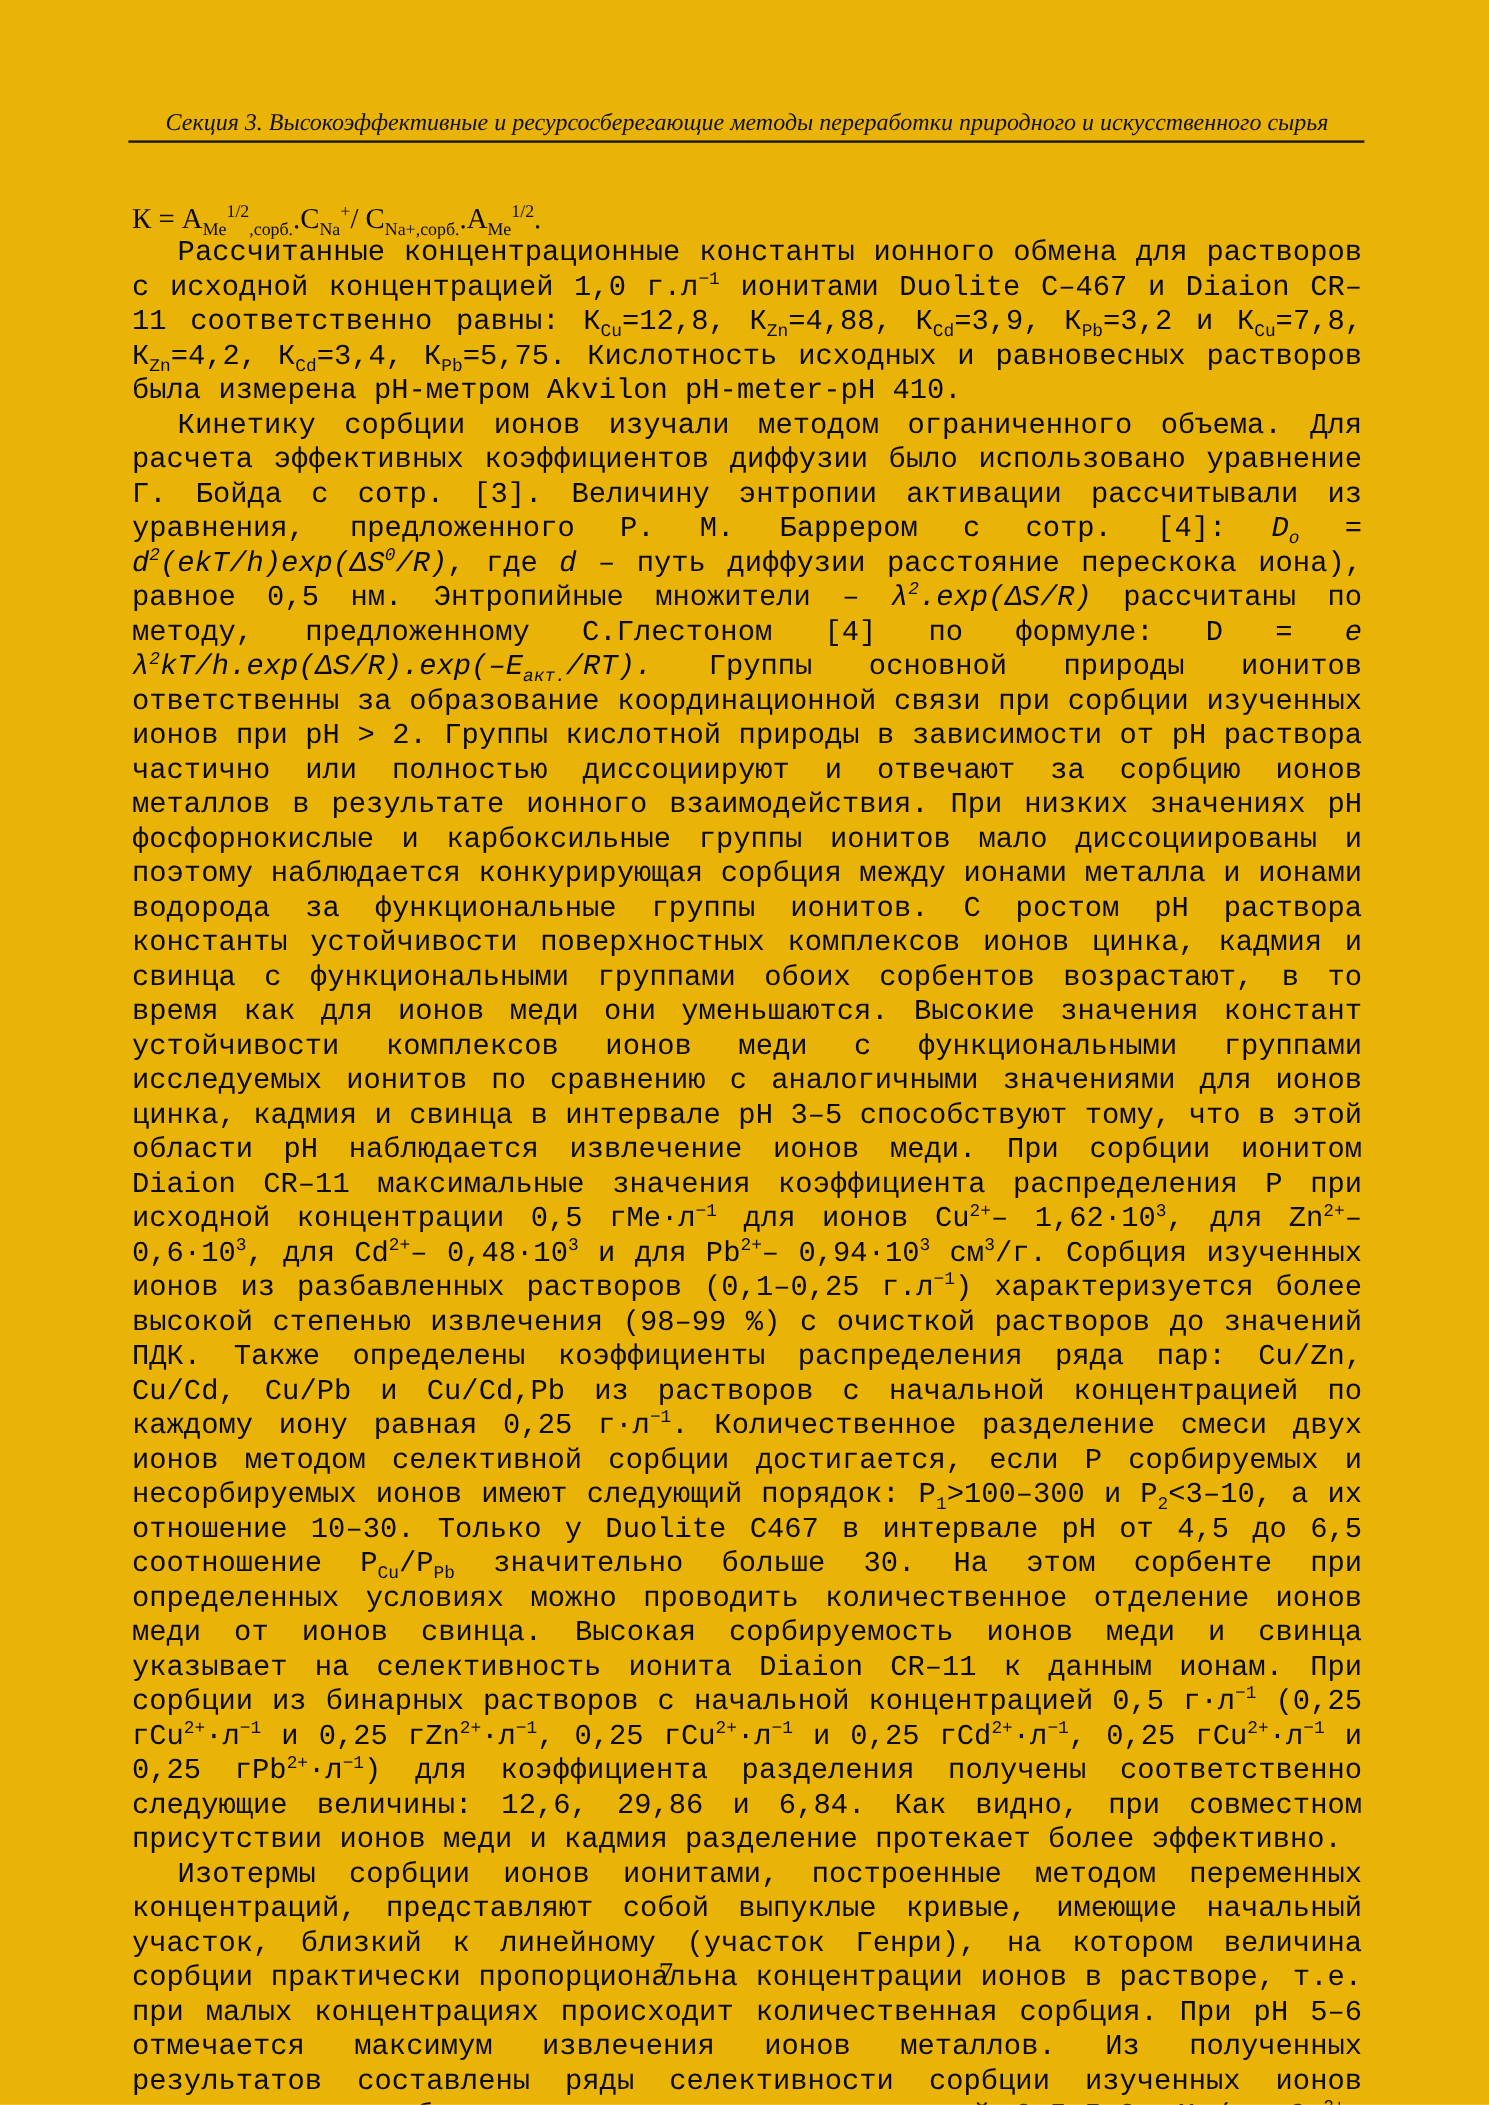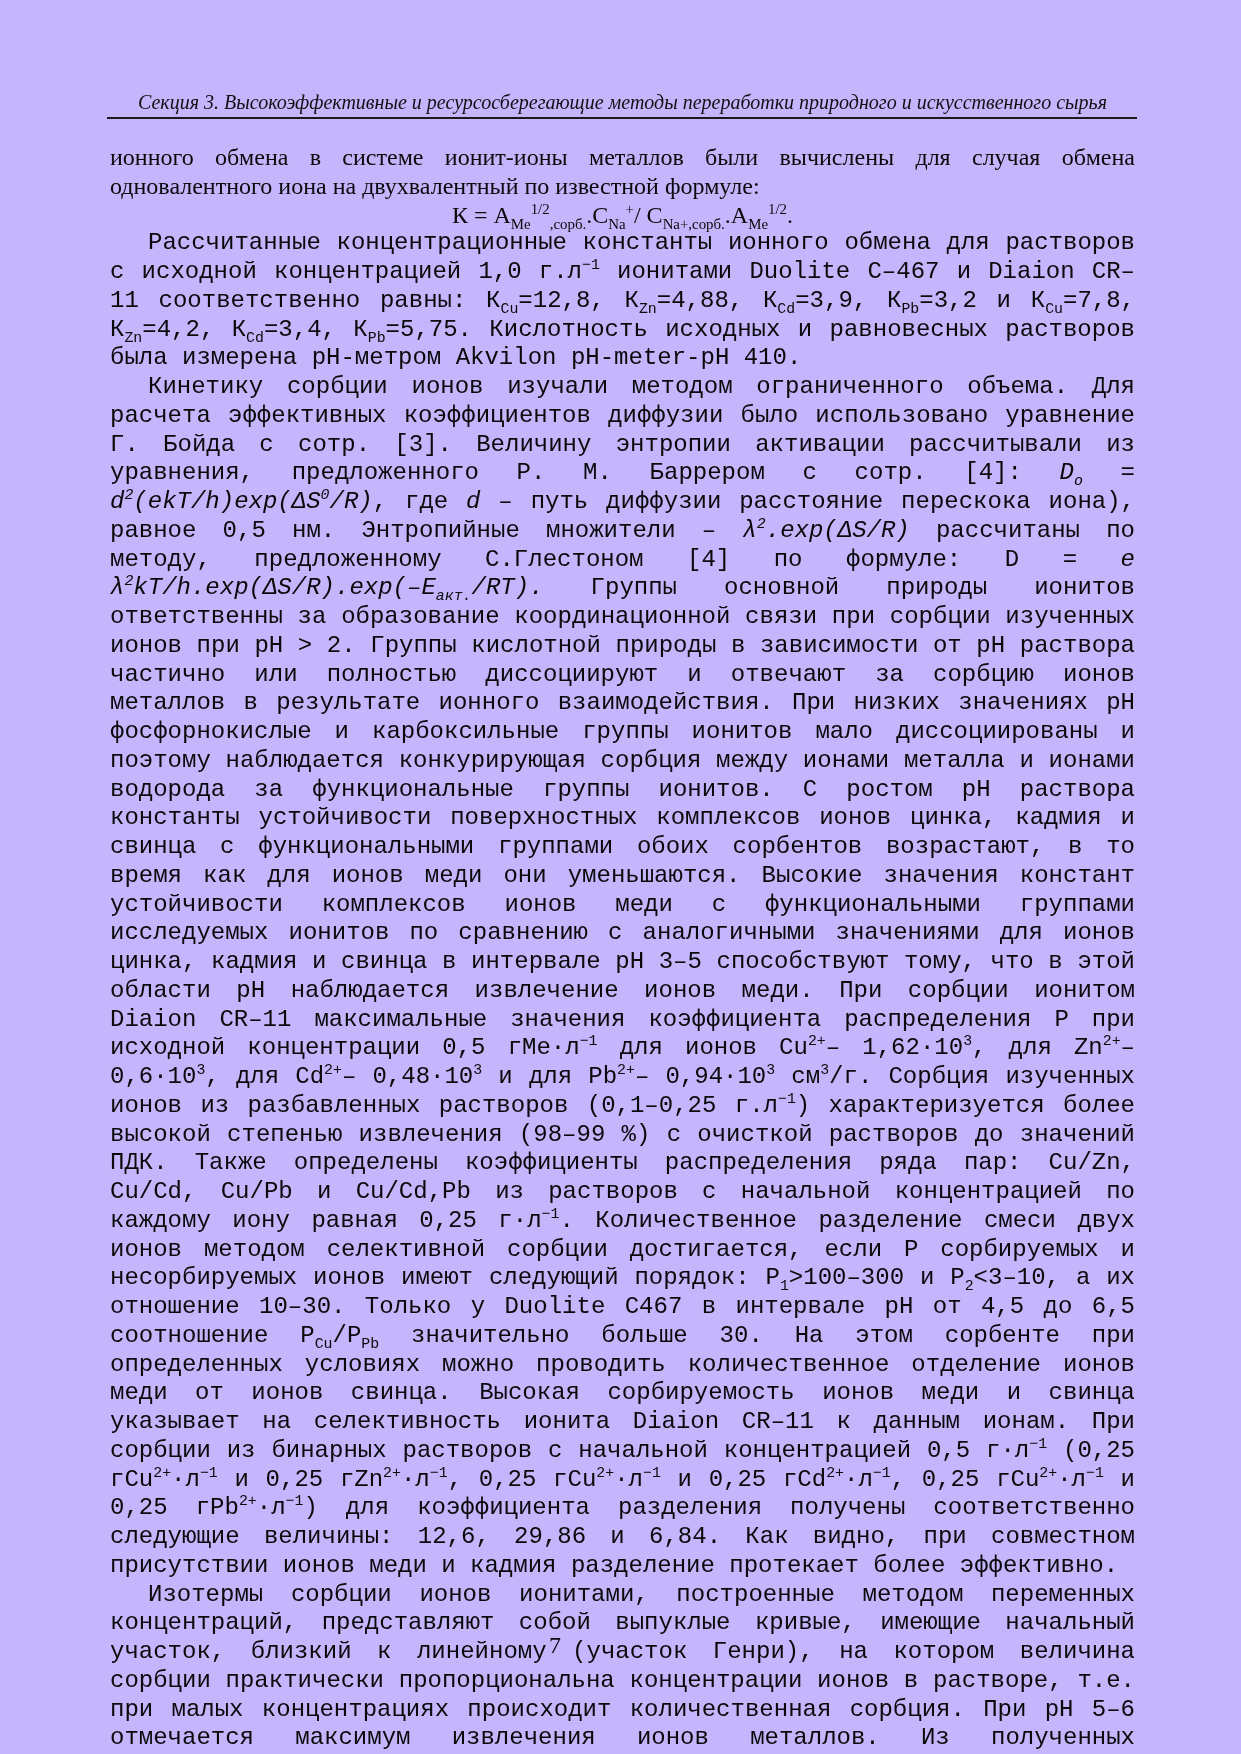--- a/index.html
+++ b/index.html
@@ -3,54 +3,53 @@
 <meta charset="utf-8">
 <style>
   html, body { margin:0; padding:0; }
   body {
     width:1241px; height:1754px;
     background:#ffffff;
     font-family:"Liberation Serif", "DejaVu Serif", serif;
     color:#000000;
     position:relative;
   }
-  .page { position:relative; width:1241px; height:1754px; overflow:hidden; background:#c4b5fd; }
+  .page { position:relative; width:1241px; height:1754px; overflow:hidden; background:#eab308; }
   .running-header {
     position:absolute; top:90px; left:110px; width:1025px;
     text-align:center; font-style:italic; font-size:20px; line-height:24px;
     color:#111111; white-space:nowrap;
   }
   .header-rule {
     position:absolute; top:117px; left:107px; width:1030px; height:0;
     border-top:2px solid #1a1a1a;
   }
   .content {
     position:absolute; top:143px; left:110px; width:1025px;
     font-size:24px; line-height:28.75px; text-align:justify;
     color:#0a0a0a;
   }
   .para { margin:0; padding:0; }
   .para.indent { text-indent:38px;font-family:Liberation Mono, monospace; }
   .para.noindent { text-indent:0; }
-  .para.center { text-align:center; text-indent:0; }
+  .para.center { text-align:left; text-indent:0;margin-top:26px; }
   .it { font-style:italic; }
   sup { vertical-align:super; font-size:0.62em; line-height:0; }
   sub { vertical-align:sub;   font-size:0.62em; line-height:0; }
   .page-number {
     position:absolute; top:1632px; left:110px; width:890px;
     text-align:center; font-size:24px; color:#0a0a0a;
   }
 </style>
 </head>
 <body>
 
 <div class="page">
   <div class="running-header">Секция 3. Высокоэффективные и ресурсосберегающие методы переработки природного и искусственного сырья</div>
   <div class="header-rule"></div>
   <div class="content">
-      <p class="para noindent"><span>ионного обмена в системе ионит-ионы металлов были вычислены для случая обмена одновалентного иона на двухвалентный по известной формуле:</span></p>
       <p class="para center"><span>К = A</span><sub>Me</sub><sup>1/2</sup><sub>,сорб.</sub><span>.C</span><sub>Na</sub><sup>+</sup><span>/ C</span><sub>Na+,сорб.</sub><span>.A</span><sub>Me</sub><sup>1/2</sup><span>.</span></p>
       <p class="para indent"><span>Рассчитанные концентрационные константы ионного обмена для растворов с исходной концентрацией 1,0 г.л</span><sup>−1</sup><span> ионитами Duolite C–467 и Diaion CR–11 соответственно равны: К</span><sub>Cu</sub><span>=12,8, К</span><sub>Zn</sub><span>=4,88, К</span><sub>Cd</sub><span>=3,9, К</span><sub>Pb</sub><span>=3,2 и К</span><sub>Cu</sub><span>=7,8, К</span><sub>Zn</sub><span>=4,2, К</span><sub>Cd</sub><span>=3,4, К</span><sub>Pb</sub><span>=5,75. Кислотность исходных и равновесных растворов была измерена рН-метром Akvilon pH-meter-pH 410.</span></p>
       <p class="para indent"><span>Кинетику сорбции ионов изучали методом ограниченного объема. Для расчета эффективных коэффициентов диффузии было использовано уравнение Г. Бойда с сотр. [3]. Величину энтропии активации рассчитывали из уравнения, предложенного Р. М. Баррером с сотр. [4]: </span><span class="it">D</span><sub class="it">o</sub><span class="it"> = </span><span class="it">d</span><sup class="it">2</sup><span class="it">(ekT/h)exp(ΔS</span><sup class="it">0</sup><span class="it">/R)</span><span>, где </span><span class="it">d</span><span> – путь диффузии расстояние перескока иона), равное 0,5 нм. Энтропийные множители – </span><span class="it">λ</span><sup class="it">2</sup><span class="it">.exp(ΔS/R)</span><span> рассчитаны по методу, предложенному С.Глестоном [4] по формуле: D = </span><span class="it">e λ</span><sup class="it">2</sup><span class="it">kT/h.exp(ΔS/R).exp(–E</span><sub class="it">акт.</sub><span class="it">/RT).</span><span> Группы основной природы ионитов ответственны за образование координационной связи при сорбции изученных ионов при рН &gt; 2. Группы кислотной природы в зависимости от рН раствора частично или полностью диссоциируют и отвечают за сорбцию ионов металлов в результате ионного взаимодействия. При низких значениях рН фосфорнокислые и карбоксильные группы ионитов мало диссоциированы и поэтому наблюдается конкурирующая сорбция между ионами металла и ионами водорода за функциональные группы ионитов. С ростом рН раствора константы устойчивости поверхностных комплексов ионов цинка, кадмия и свинца с функциональными группами обоих сорбентов возрастают, в то время как для ионов меди они уменьшаются. Высокие значения констант устойчивости комплексов ионов меди с функциональными группами исследуемых ионитов по сравнению с аналогичными значениями для ионов цинка, кадмия и свинца в интервале рН 3–5 способствуют тому, что в этой области рН наблюдается извлечение ионов меди. При сорбции ионитом Diaion CR–11 максимальные значения коэффициента распределения Р при исходной концентрации 0,5 гМе·л</span><sup>−1</sup><span> для ионов Cu</span><sup>2+</sup><span>– 1,62·10</span><sup>3</sup><span>, для Zn</span><sup>2+</sup><span>– 0,6·10</span><sup>3</sup><span>, для Cd</span><sup>2+</sup><span>– 0,48·10</span><sup>3</sup><span> и для Pb</span><sup>2+</sup><span>– 0,94·10</span><sup>3</sup><span> см</span><sup>3</sup><span>/г. Сорбция изученных ионов из разбавленных растворов (0,1–0,25 г.л</span><sup>−1</sup><span>) характеризуется более высокой степенью извлечения (98–99 %) с очисткой растворов до значений ПДК. Также определены коэффициенты распределения ряда пар: Cu/Zn, Cu/Cd, Cu/Pb и Cu/Cd,Pb из растворов с начальной концентрацией по каждому иону равная 0,25 г·л</span><sup>−1</sup><span>. Количественное разделение смеси двух ионов методом селективной сорбции достигается, если Р сорбируемых и несорбируемых ионов имеют следующий порядок: Р</span><sub>1</sub><span>&gt;100–300 и Р</span><sub>2</sub><span>&lt;3–10, а их отношение 10–30. Только у Duolite C467 в интервале рН от 4,5 до 6,5 соотношение Р</span><sub>Cu</sub><span>/Р</span><sub>Pb</sub><span> значительно больше 30. На этом сорбенте при определенных условиях можно проводить количественное отделение ионов меди от ионов свинца. Высокая сорбируемость ионов меди и свинца указывает на селективность ионита Diaion CR–11 к данным ионам. При сорбции из бинарных растворов с начальной концентрацией 0,5 г·л</span><sup>−1</sup><span> (0,25 гCu</span><sup>2+</sup><span>·л</span><sup>−1</sup><span> и 0,25 гZn</span><sup>2+</sup><span>·л</span><sup>−1</sup><span>, 0,25 гCu</span><sup>2+</sup><span>·л</span><sup>−1</sup><span> и 0,25 гCd</span><sup>2+</sup><span>·л</span><sup>−1</sup><span>, 0,25 гCu</span><sup>2+</sup><span>·л</span><sup>−1</sup><span> и 0,25 гPb</span><sup>2+</sup><span>·л</span><sup>−1</sup><span>) для коэффициента разделения получены соответственно следующие величины: 12,6, 29,86 и 6,84. Как видно, при совместном присутствии ионов меди и кадмия разделение протекает более эффективно.</span></p>
       <p class="para indent"><span>Изотермы сорбции ионов ионитами, построенные методом переменных концентраций, представляют собой выпуклые кривые, имеющие начальный участок, близкий к линейному (участок Генри), на котором величина сорбции практически пропорциональна концентрации ионов в растворе, т.е. при малых концентрациях происходит количественная сорбция. При рН 5–6 отмечается максимум извлечения ионов металлов. Из полученных результатов составлены ряды селективности сорбции изученных ионов исследуемыми сорбентами в интервале концентраций 0,5–5,0 гМе/л: Cu</span><sup>2+</sup><span>&gt; Zn</span><sup>2+</sup><span>&gt; Cd</span><sup>2+</sup><span>&gt; Pb</span><sup>2+</sup><span> (для Duolite C–467) и Cu</span><sup>2+</sup><span>&gt;Pb</span><sup>2+</sup><span>&gt;Zn</span><sup>2+</sup><span>&gt;Cd</span><sup>2+</sup><span> (для Diaion CR–11).</span></p>
     </div>
   <div class="page-number">7</div>
 </div>
 
 </body></html>

